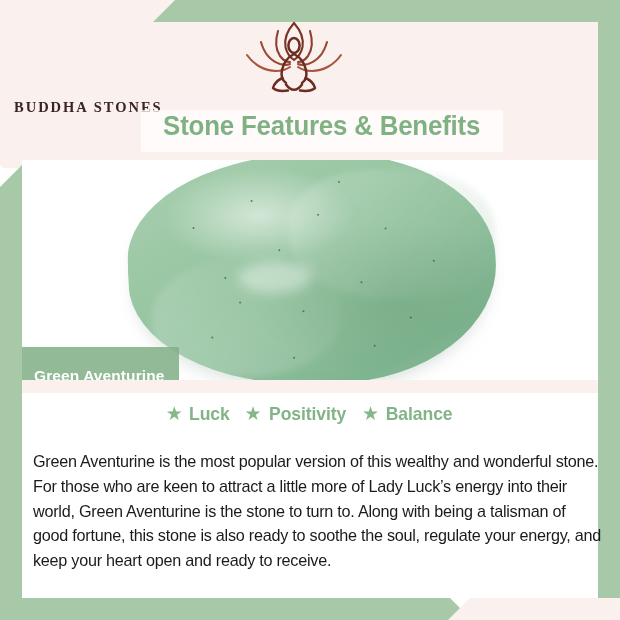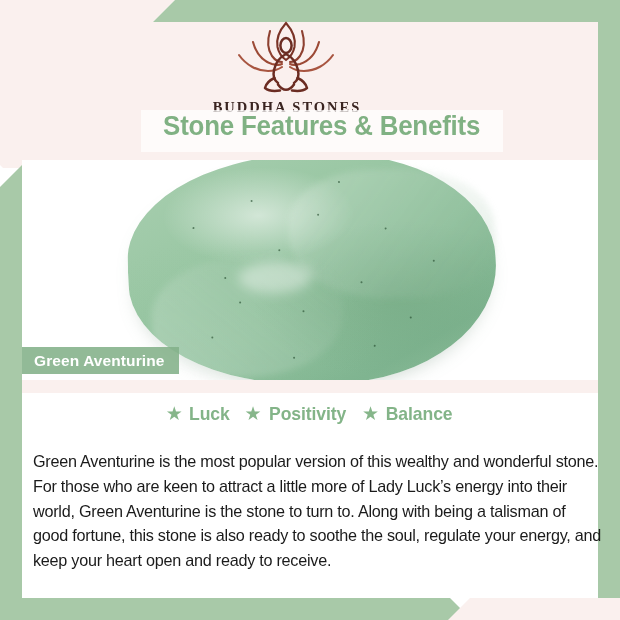--- a/index.html
+++ b/index.html
@@ -61,23 +61,22 @@
     position: absolute;
     left: 0; top: 0;
     width: 620px; height: 168px;
     background: #faf0ee;
     clip-path: polygon(0 0, 175px 0, 153px 22px, 598px 22px, 598px 168px, 22px 168px, 22px 187px, 0 165px);
   }
 
   
   .logo-wrap {
     position: absolute;
-    left: 4px; top: 18px;
+    left: 12px; top: 18px;
     width: 564px;
-    text-align: center;
     z-index: 6;
   }
   .logo-mark {
     display: block;
     margin: 0 auto;
   }
   .logo-word {
     display: block;
     margin-top: 3px;
     font-family: "Liberation Serif", serif;
@@ -161,21 +160,21 @@
     border-radius: 50%;
     background: rgba(255,255,255,0.40);
     filter: blur(6px);
   }
 
   
   .stone-caption {
     position: absolute;
     left: 22px; top: 347px;
     height: 27px;
-    padding: 0 14px 0 12px;
+    padding: 15px 14px 0 12px;
     display: flex;
     align-items: center;
     background: rgba(131,176,137,0.88);
     color: #ffffff;
     font-size: 15.5px;
     font-weight: 700;
     letter-spacing: 0.1px;
     z-index: 5;
   }
 

